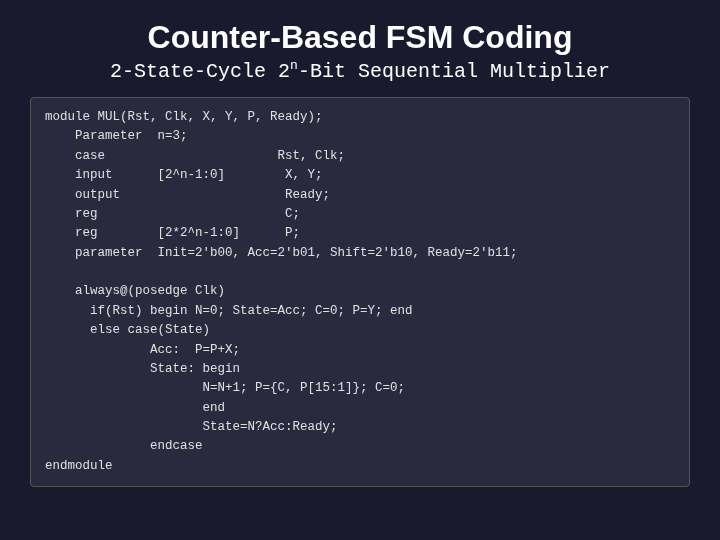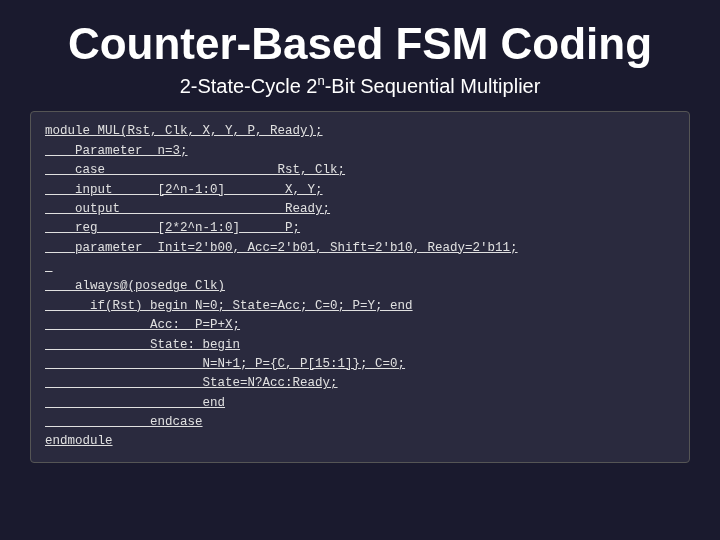--- a/index.html
+++ b/index.html
@@ -11,33 +11,34 @@
       font-family: Arial, sans-serif;
       overflow: hidden;
       display: flex;
       flex-direction: column;
       align-items: center;
       justify-content: flex-start;
       padding: 18px 30px 10px 30px;
     }
 
     .title {
-      font-size: 44px;
+      font-size: 32px;
       font-weight: bold;
       color: #ffffff;
       text-align: center;
       line-height: 1.2;
       margin-bottom: 2px;
     }
 
     .subtitle {
       font-size: 20px;
       color: #ffffff;
       text-align: center;
       margin-bottom: 14px;
+      font-family: Liberation Mono, monospace;
     }
 
     .sup-n {
       font-size: 13px;
       vertical-align: super;
     }
 
     .code-box {
       background: #2a2a3e;
       border: 1px solid #555;
@@ -45,42 +46,43 @@
       width: 100%;
       padding: 10px 14px;
       font-family: 'Courier New', Courier, monospace;
       font-size: 12.5px;
       color: #e0e0e0;
       line-height: 1.55;
     }
 
     .code-line {
       white-space: pre;
-      text-decoration: underline;
     }
   </style>
 </head>
 <body>
 
 <div class="title">Counter-Based FSM Coding</div>
 <div class="subtitle">
   <span>2-State-Cycle 2</span><span class="sup-n">n</span><span>-Bit Sequential Multiplier</span>
 </div>
 
 <div class="code-box" id="code-container">
     <div class="code-line">module MUL(Rst, Clk, X, Y, P, Ready);</div>
     <div class="code-line">    Parameter  n=3;</div>
     <div class="code-line">    case                       Rst, Clk;</div>
     <div class="code-line">    input      [2^n-1:0]        X, Y;</div>
     <div class="code-line">    output                      Ready;</div>
+    <div class="code-line">    reg                         C;</div>
     <div class="code-line">    reg        [2*2^n-1:0]      P;</div>
     <div class="code-line">    parameter  Init=2'b00, Acc=2'b01, Shift=2'b10, Ready=2'b11;</div>
     <div class="code-line">&nbsp;</div>
     <div class="code-line">    always@(posedge Clk)</div>
     <div class="code-line">      if(Rst) begin N=0; State=Acc; C=0; P=Y; end</div>
+    <div class="code-line">      else case(State)</div>
     <div class="code-line">              Acc:  P=P+X;</div>
     <div class="code-line">              State: begin</div>
     <div class="code-line">                     N=N+1; P={C, P[15:1]}; C=0;</div>
+    <div class="code-line">                     end</div>
     <div class="code-line">                     State=N?Acc:Ready;</div>
-    <div class="code-line">                     end</div>
     <div class="code-line">              endcase</div>
     <div class="code-line">endmodule</div>
   </div>
 
 </body></html>

